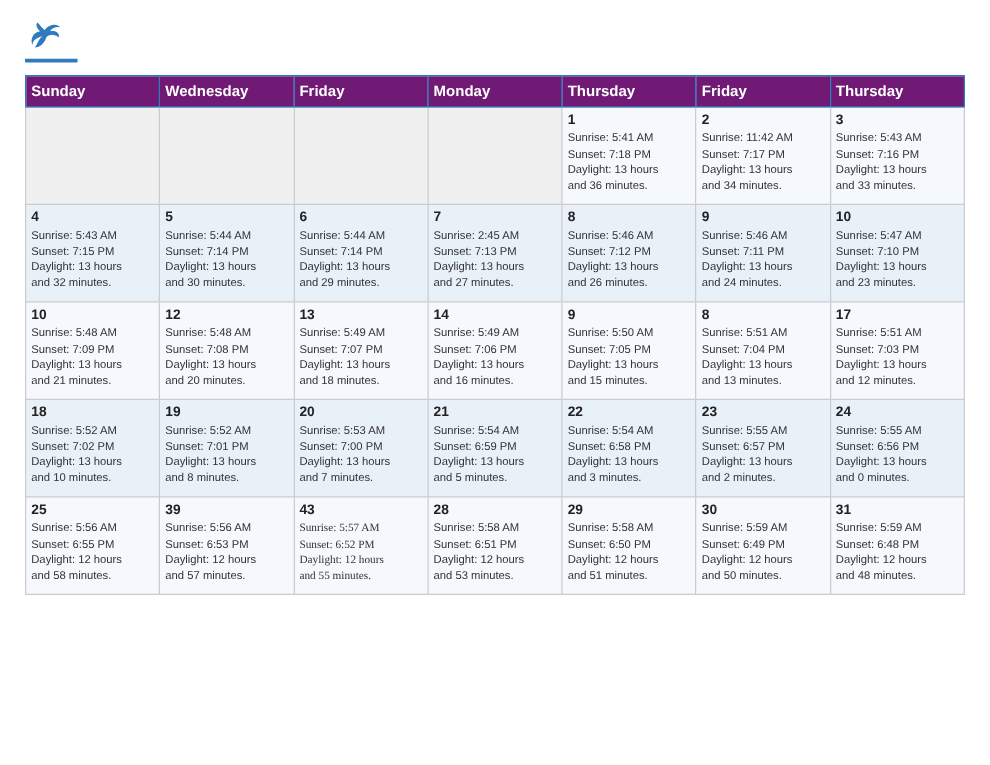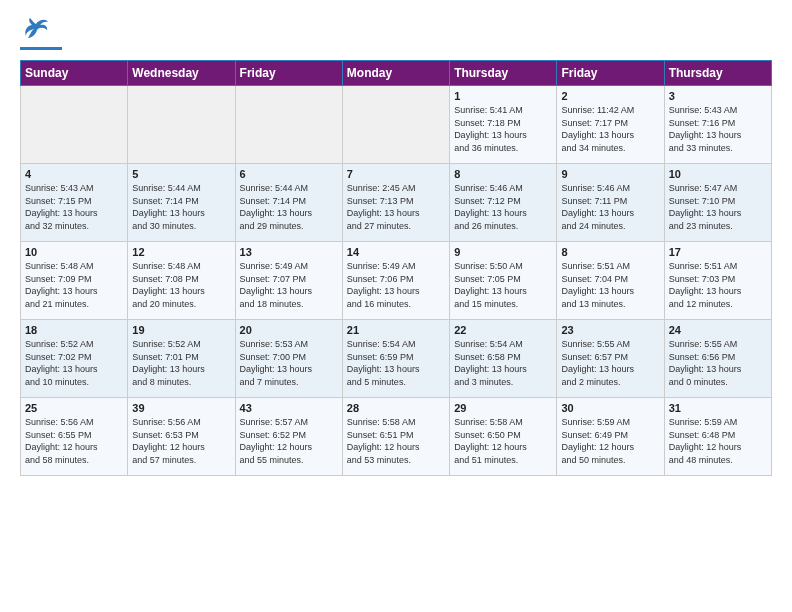--- a/index.html
+++ b/index.html
@@ -326,21 +326,21 @@
           </td>
           <td>
             <span class="day-number">39</span>
             <div class="cell-info" style="white-space: pre-line;">Sunrise: 5:56 AM
 Sunset: 6:53 PM
 Daylight: 12 hours
 and 57 minutes.</div>
           </td>
           <td>
             <span class="day-number">43</span>
-            <div class="cell-info" style="white-space: pre-line;">Sunrise: 5:57 AM
+            <div class="cell-info" style="white-space: pre-line; font-family: Liberation Serif, serif;">Sunrise: 5:57 AM
 Sunset: 6:52 PM
 Daylight: 12 hours
 and 55 minutes.</div>
           </td>
           <td>
             <span class="day-number">28</span>
             <div class="cell-info" style="white-space: pre-line;">Sunrise: 5:58 AM
 Sunset: 6:51 PM
 Daylight: 12 hours
 and 53 minutes.</div>

